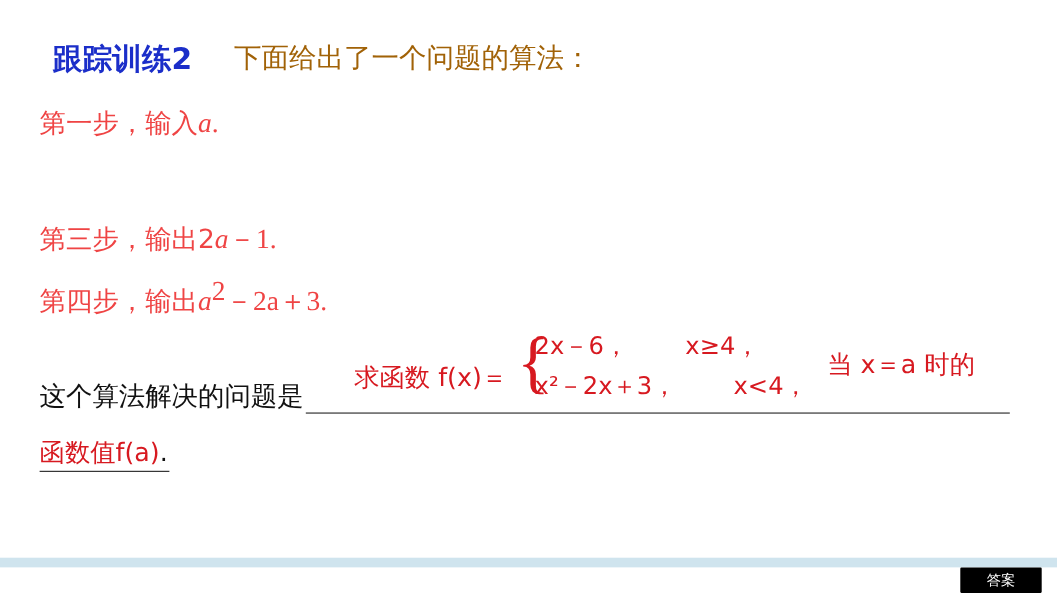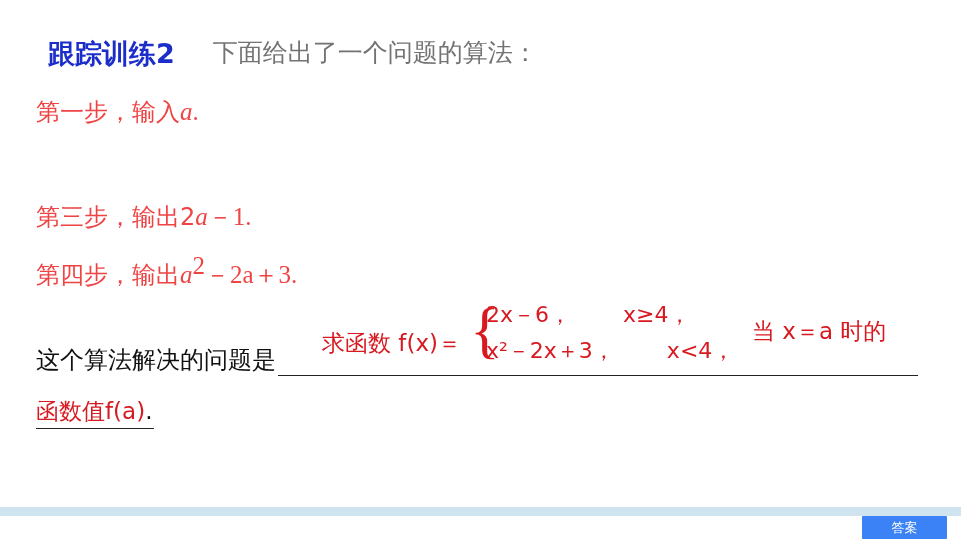--- a/index.html
+++ b/index.html
@@ -32,21 +32,21 @@
   }
   .heading-label {
     color: #1b2ec9;
     font-weight: bold;
     font-size: 27px;
     letter-spacing: 0px;
     font-family: "DejaVu Sans", sans-serif;
   }
   .heading-text {
     margin-left: 22px;
-    color: #737373;
+    color: #a16207;
     font-size: 25px;
     font-family: "DejaVu Sans", sans-serif;
   }
   
   .step {
     position: absolute;
     left: 36px;
     color: #ef4444;
     font-size: 24px;
     font-family: "DejaVu Sans", sans-serif;
@@ -166,23 +166,23 @@
     left: 0;
     bottom: 0;
     width: 961px;
     height: 26px;
     background: #ffffff;
   }
   .answer-btn {
     position: absolute;
     right: 14px;
     bottom: 3px;
-    width: 85px;
+    width: 74px;
     height: 23px;
-    background: #3b82f6;
+    background: #000000;
     color: #ffffff;
     font-size: 13px;
     font-family: "DejaVu Sans", sans-serif;
     display: flex;
     align-items: center;
     justify-content: center;
     border-radius: 1px;
   }
 </style>
 </head>

